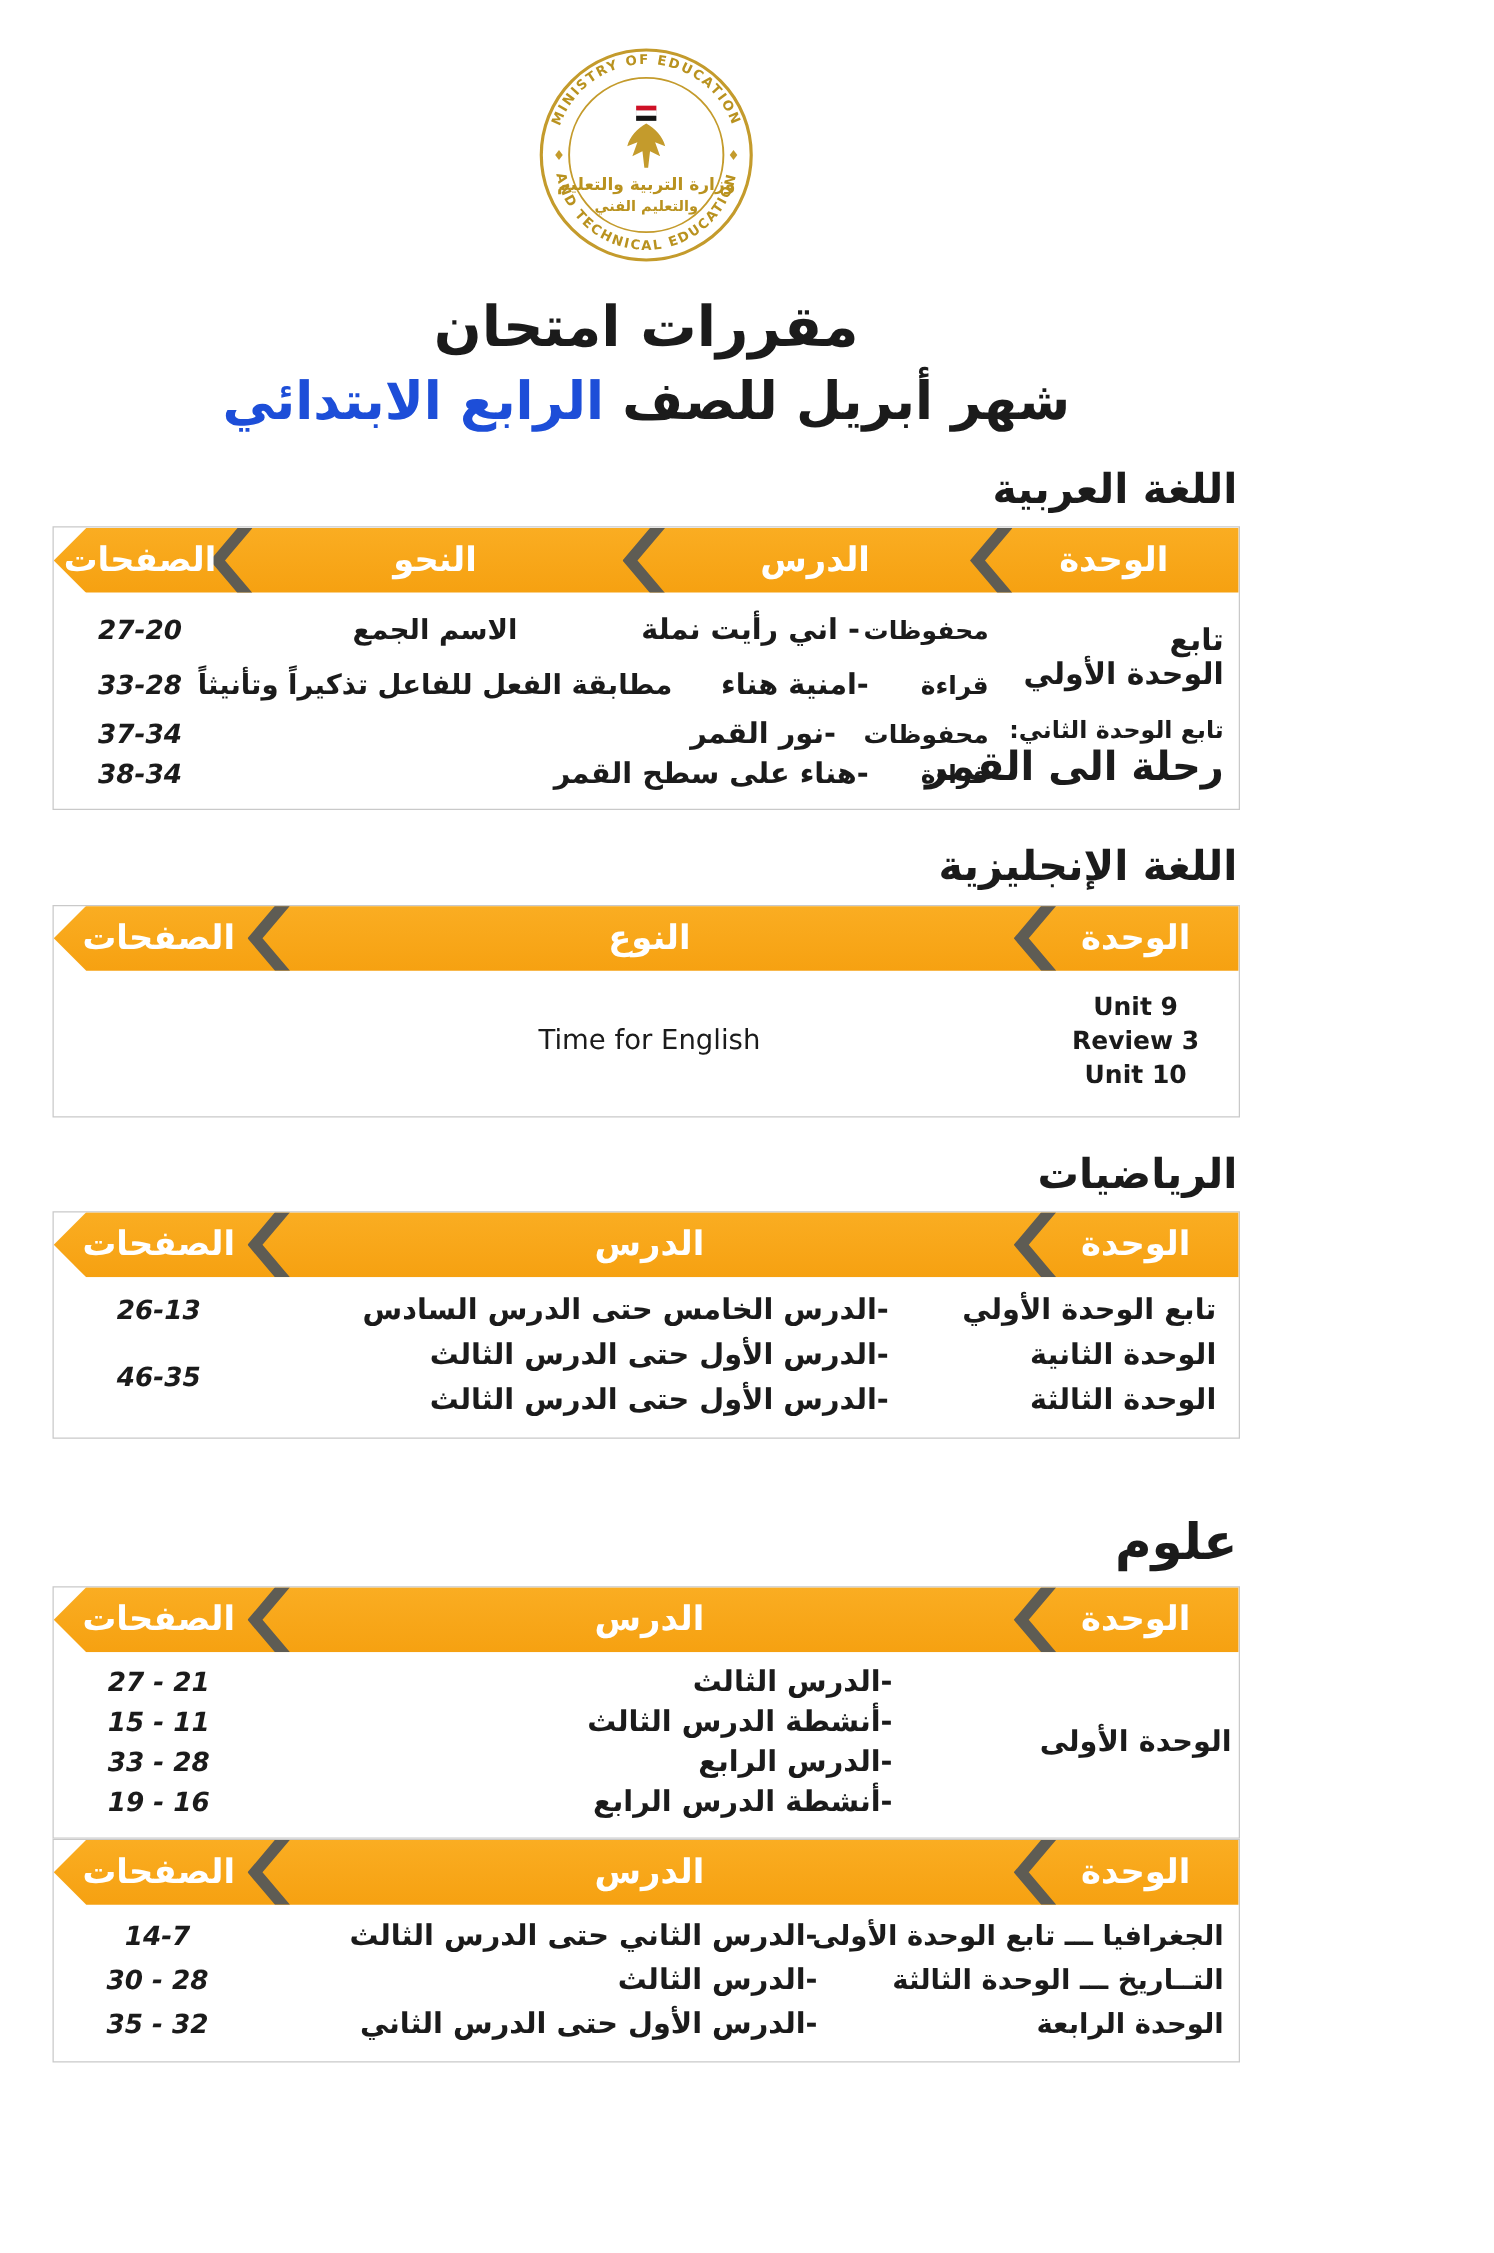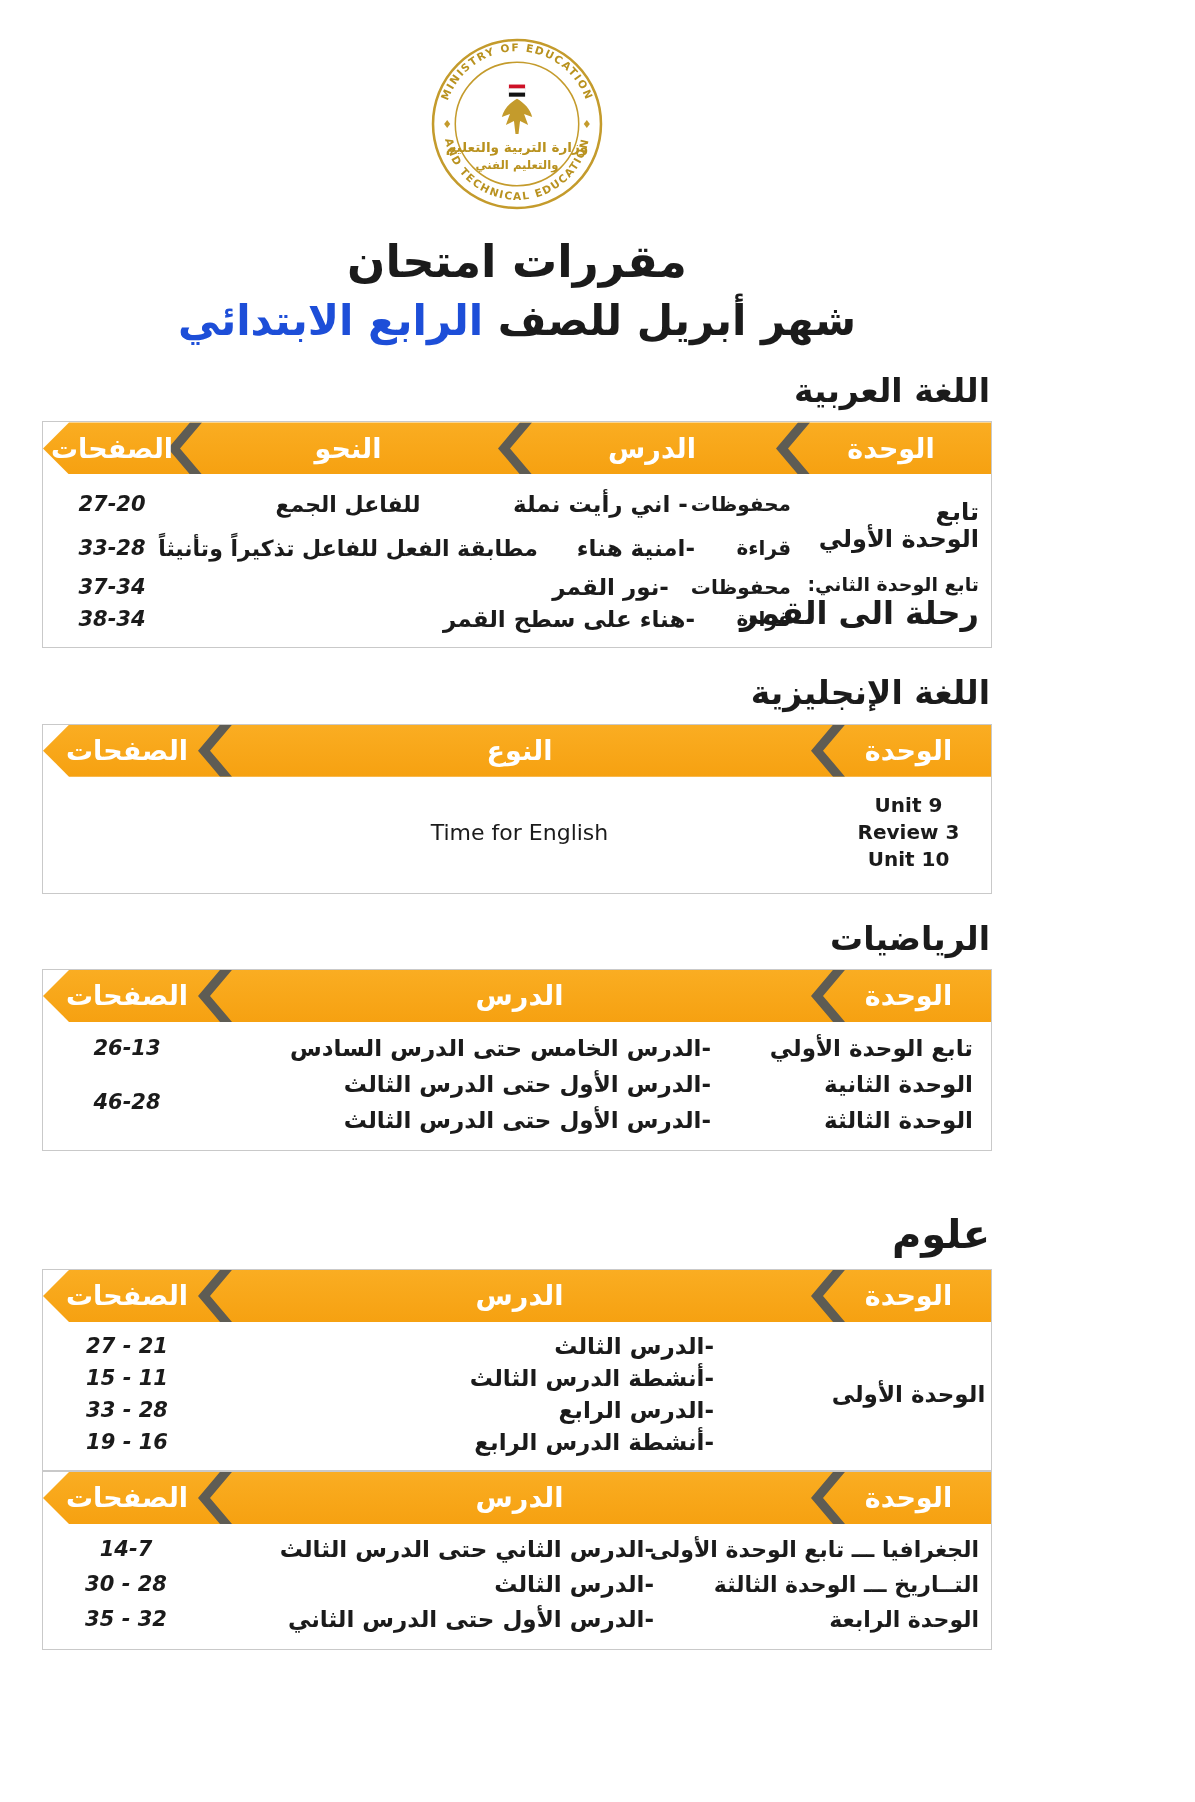--- a/index.html
+++ b/index.html
@@ -170,21 +170,21 @@
         </div>
         <div class="cell lesson lr3">
           <span class="ltype">محفوظات</span>
           <span class="ltext">-نور القمر</span>
         </div>
         <div class="cell lesson lr4">
           <span class="ltype">قراءة</span>
           <span class="ltext">-هناء على سطح القمر</span>
         </div>
 
-        <div class="cell gram gr1">للفاعل الجمع</div>
+        <div class="cell gram gr1">الاسم الجمع</div>
         <div class="cell gram gr2">مطابقة الفعل للفاعل تذكيراً وتأنيثاً</div>
 
         <div class="cell pgs p-ar pr1">
             <span class="num">27-20</span>
           </div>
         <div class="cell pgs p-ar pr2">
             <span class="num">33-28</span>
           </div>
         <div class="cell pgs p-ar pr3">
             <span class="num">37-34</span>
@@ -237,21 +237,21 @@
         <div class="cell ucell m-r1">تابع الوحدة الأولي</div>
         <div class="cell ucell m-r2">الوحدة الثانية</div>
         <div class="cell ucell m-r3">الوحدة الثالثة</div>
         <div class="cell lcell-m m-r1">-الدرس الخامس حتى الدرس السادس</div>
         <div class="cell lcell-m m-r2">-الدرس الأول حتى الدرس الثالث</div>
         <div class="cell lcell-m m-r3">-الدرس الأول حتى الدرس الثالث</div>
         <div class="cell pgs p-m m-r1">
             <span class="num">26-13</span>
           </div>
         <div class="cell pgs p-span">
-            <span class="num">46-28</span>
+            <span class="num">46-35</span>
           </div>
       </div>
     </div>
   </section>
 
   <section>
     <h3 class="sec-title sci">علوم</h3>
     <div class="box">
       <div class="banner">
         <div class="chev" style="left:155px"></div>

